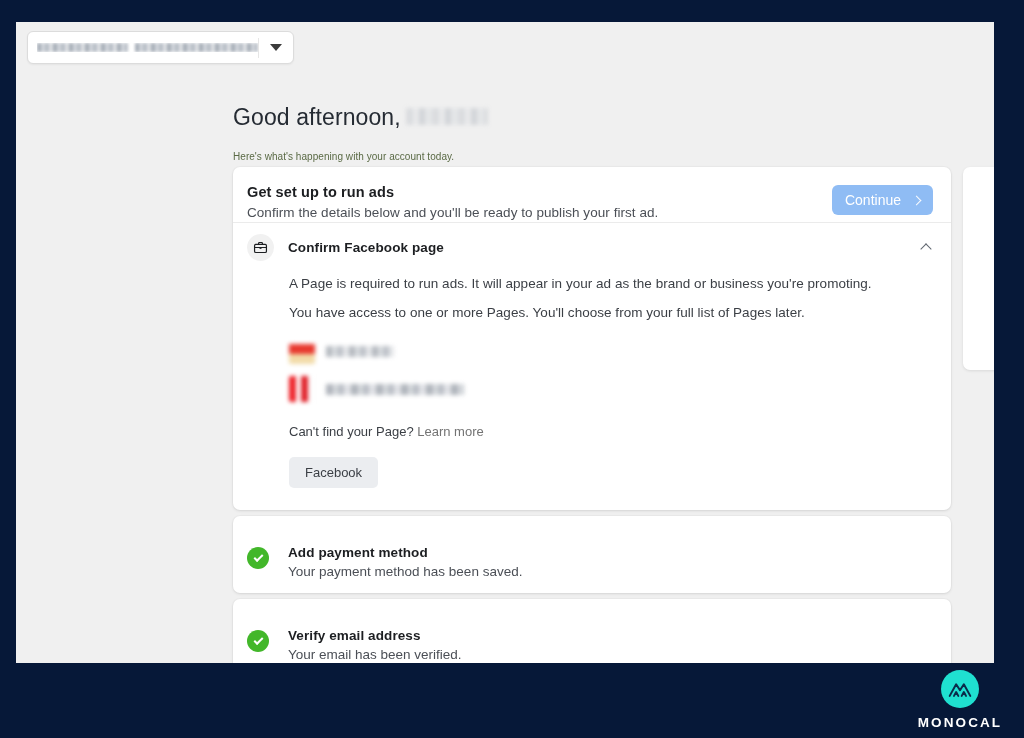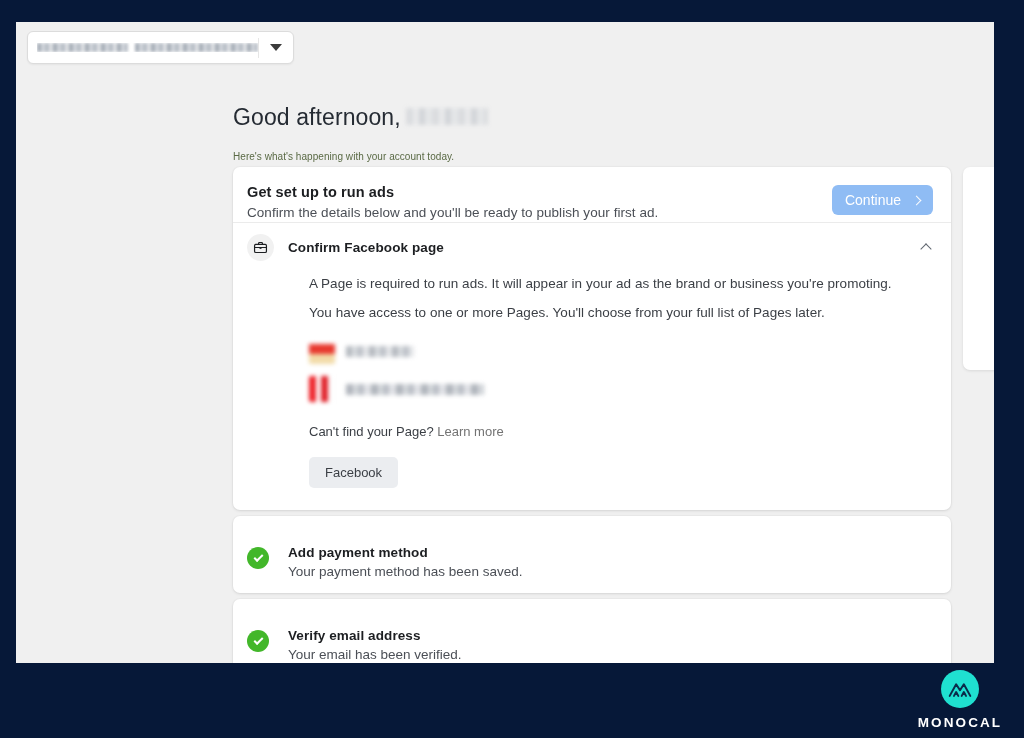--- a/index.html
+++ b/index.html
@@ -245,21 +245,21 @@
     width: 8px; height: 8px;
     border-left: 1.4px solid #606770;
     border-top: 1.4px solid #606770;
     transform: rotate(45deg);
     margin-right: 3px;
     margin-top: 3px;
   }
 
   
   .step-body {
-    padding: 4px 18px 22px 76px;
+    padding: 4px 18px 22px 56px;
   }
 
   .body-para {
     font-size: 13.5px;
     color: #3b3f45;
     letter-spacing: .03px;
     margin-bottom: 14px;
   }
   .body-para:last-of-type { margin-bottom: 0; }
 

